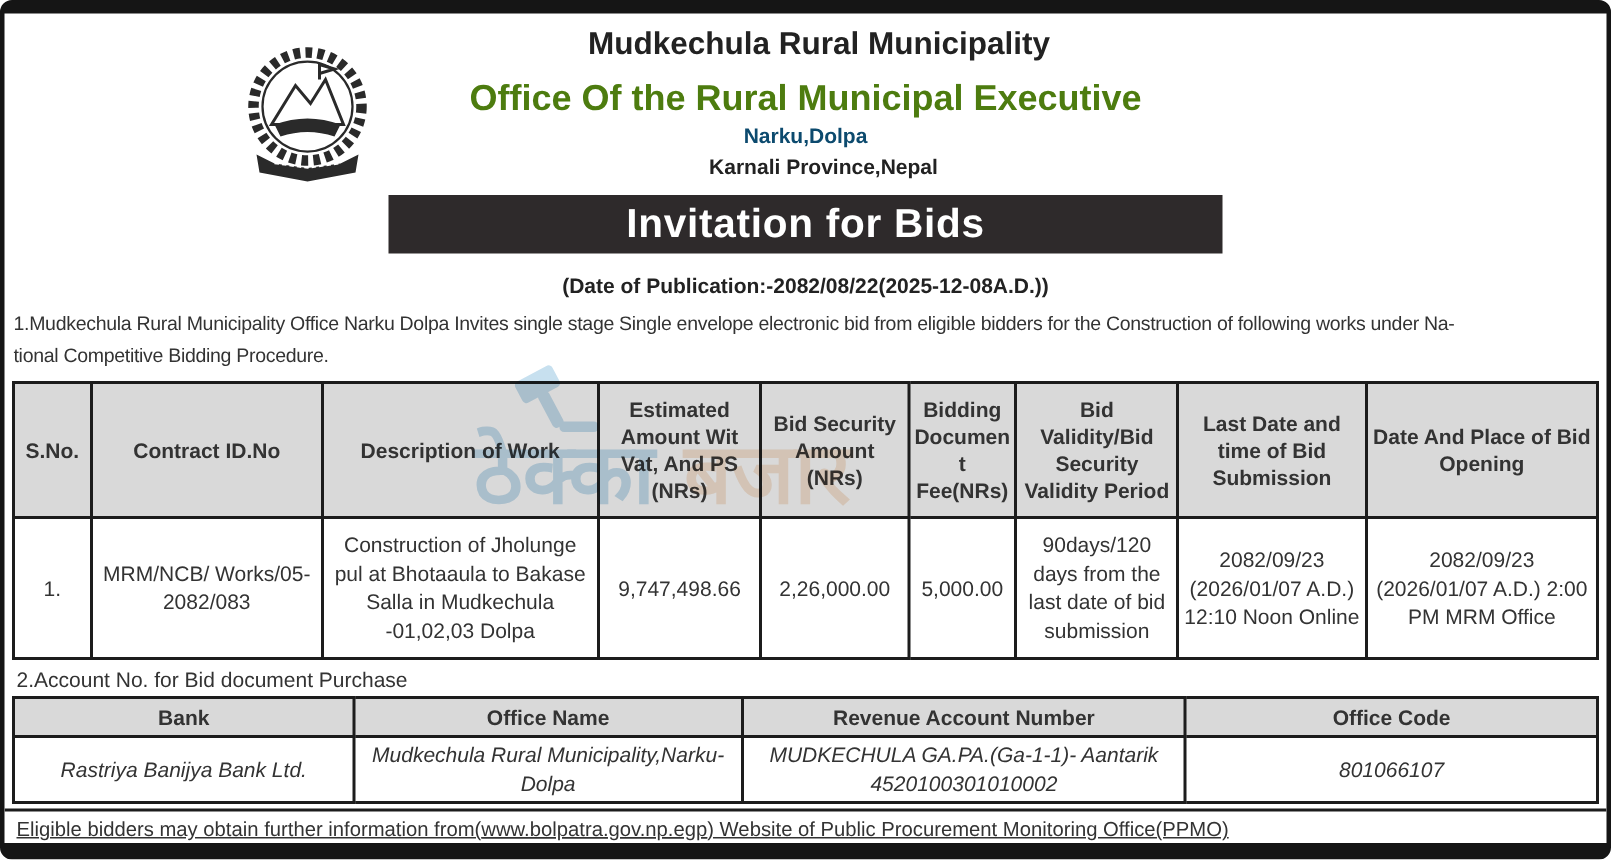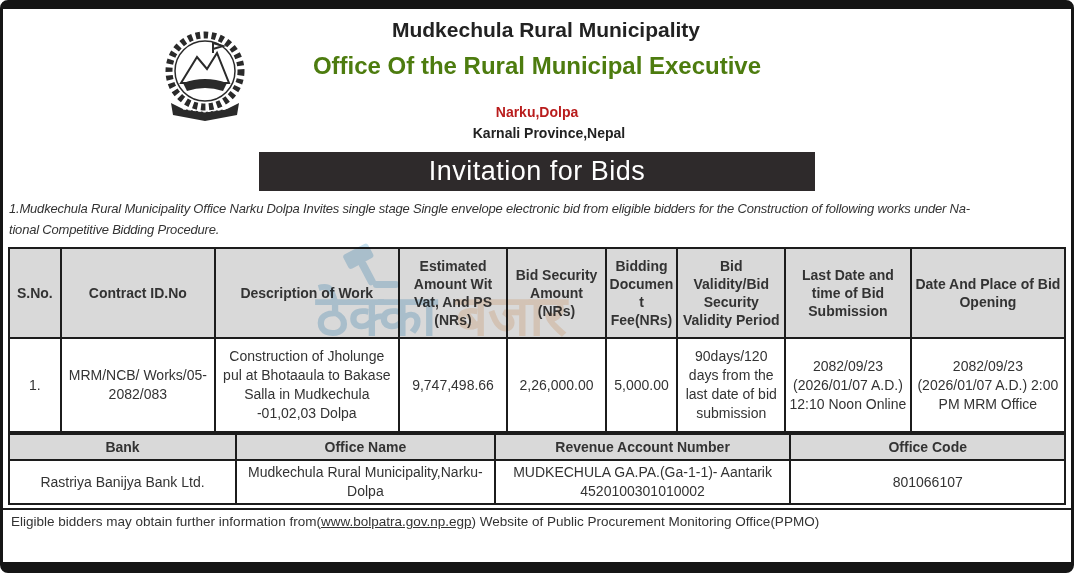--- a/index.html
+++ b/index.html
@@ -15,59 +15,59 @@
     border-radius:8px;
     background:#ffffff;
     overflow:hidden;
   }
 
   
   .doc-header { position:relative; padding-top:7px; text-align:center; }
   .logo { position:absolute; left:150px; top:20px; width:104px; height:96px; }
   .title-main  { font-size:21px; font-weight:bold; color:#222; line-height:27px;margin-left:18px; }
   .title-sub   { font-size:24px; font-weight:bold; color:#4d7c0f; line-height:30px; margin-top:8px; }
-  .title-line3 { font-size:14px; font-weight:bold; color:#b91c1c; line-height:19px; margin-top:22px; }
+  .title-line3 { font-size:14px; font-weight:bold; color:#0c4a6e; line-height:19px; margin-top:0; }
   .title-line4 { font-size:14px; font-weight:bold; color:#222; line-height:19px; margin-top:2px;padding-left:24px; }
 
   
   .banner {
     width:556px; height:39px; margin:9px auto 0 auto;
     background:#2e2a2b; color:#ffffff;
-    font-size:27px; font-weight:normal;
+    font-size:27px; font-weight:bold;
     display:flex; align-items:center; justify-content:center;
     letter-spacing:0.5px;
     text-align:right;
   }
 
   .pub-date { text-align:center; font-size:14px; font-weight:bold; margin-top:13px; color:#222; }
 
   .intro { margin:7px 6px 0 6px; font-size:13px; letter-spacing:-0.2px; color:#333; }
-  .intro div { line-height:21px; white-space:nowrap; overflow:hidden;font-style:italic; }
+  .intro div { line-height:21px; white-space:nowrap; overflow:hidden; }
 
   
   table { border-collapse:collapse; table-layout:fixed; width:1058px; margin:0 auto; }
   td, th { border:2px solid #1c1c1c; text-align:center; vertical-align:middle; padding:2px 3px; word-wrap:break-word; }
   th { background:#d9d9d9; font-weight:bold; font-size:14px; color:#333; line-height:18px; }
   td { background:transparent; font-size:14px; color:#333; line-height:19px; }
 
   .bids-table { margin-top:7px; }
   .bids-table thead tr { height:90px; }
   .bids-table tbody tr { height:94px; }
 
   .section-label { margin:5px 0 3px 8px; font-size:14px; color:#333; }
 
   .account-table thead tr { height:26px; }
-  .account-table tbody tr { height:42px; }
+  .account-table tbody tr { height:42px;font-style:italic; }
   .account-table td { font-size:14px; }
 
   
   .doc-footer {
     margin:3px 0 0 0; padding:4px 0 5px 8px;
     border-top:2px solid #1c1c1c;
-    font-size:13.5px; color:#333;
+    font-size:13.5px; color:#333;text-decoration:underline;
   }
   .doc-footer a { color:#333; text-decoration:underline; }
 
   
   .watermark {
     position:absolute; left:295px; top:226px; width:420px; height:120px;
     pointer-events:none; opacity:0.42; mix-blend-mode:multiply; z-index:5;
   }
   .wm-gavel { position:absolute; left:25px; top:2px; width:80px; height:56px; }
   .wm-text { position:absolute; left:18px; top:40px; font-size:56px; font-weight:bold; white-space:nowrap; font-family:"DejaVu Sans", sans-serif; }
@@ -95,20 +95,21 @@
       <path d="M30 80 L52 83 L74 80" stroke="#ffffff" stroke-width="1" fill="none" stroke-dasharray="3 2"></path>
     </svg>
     <div class="title-main">Mudkechula Rural Municipality</div>
     <div class="title-sub">Office Of the Rural Municipal Executive</div>
     <div class="title-line3">Narku,Dolpa</div>
     <div class="title-line4">Karnali Province,Nepal</div>
   </div>
 
   <div class="banner">Invitation for Bids</div>
 
+  <div class="pub-date">(Date of Publication:-2082/08/22(2025-12-08A.D.))</div>
 
   <div class="intro">
     <div>1.Mudkechula Rural Municipality Office Narku Dolpa Invites single stage Single envelope electronic bid from eligible bidders for the Construction of following works under Na-</div>
     <div>tional Competitive Bidding Procedure.</div>
   </div>
 
   <div class="watermark">
     <svg class="wm-gavel" viewBox="0 0 80 56">
       <g transform="rotate(-28 40 28)" fill="#79b4d8">
         <rect x="26" y="10" width="28" height="16" rx="3"></rect>
@@ -155,20 +156,21 @@
         <td>9,747,498.66</td>
         <td>2,26,000.00</td>
         <td>5,000.00</td>
         <td>90days/120 days from the last date of bid submission</td>
         <td>2082/09/23 (2026/01/07 A.D.) 12:10 Noon Online</td>
         <td>2082/09/23 (2026/01/07 A.D.) 2:00 PM MRM Office</td>
       </tr>
     </tbody>
   </table>
 
+  <div class="section-label">2.Account No. for Bid document Purchase</div>
 
   <table class="account-table">
     <colgroup>
       <col style="width:21.5%">
         <col style="width:24.5%">
         <col style="width:28%">
         <col style="width:26%">
     </colgroup>
     <thead>
       <tr>

